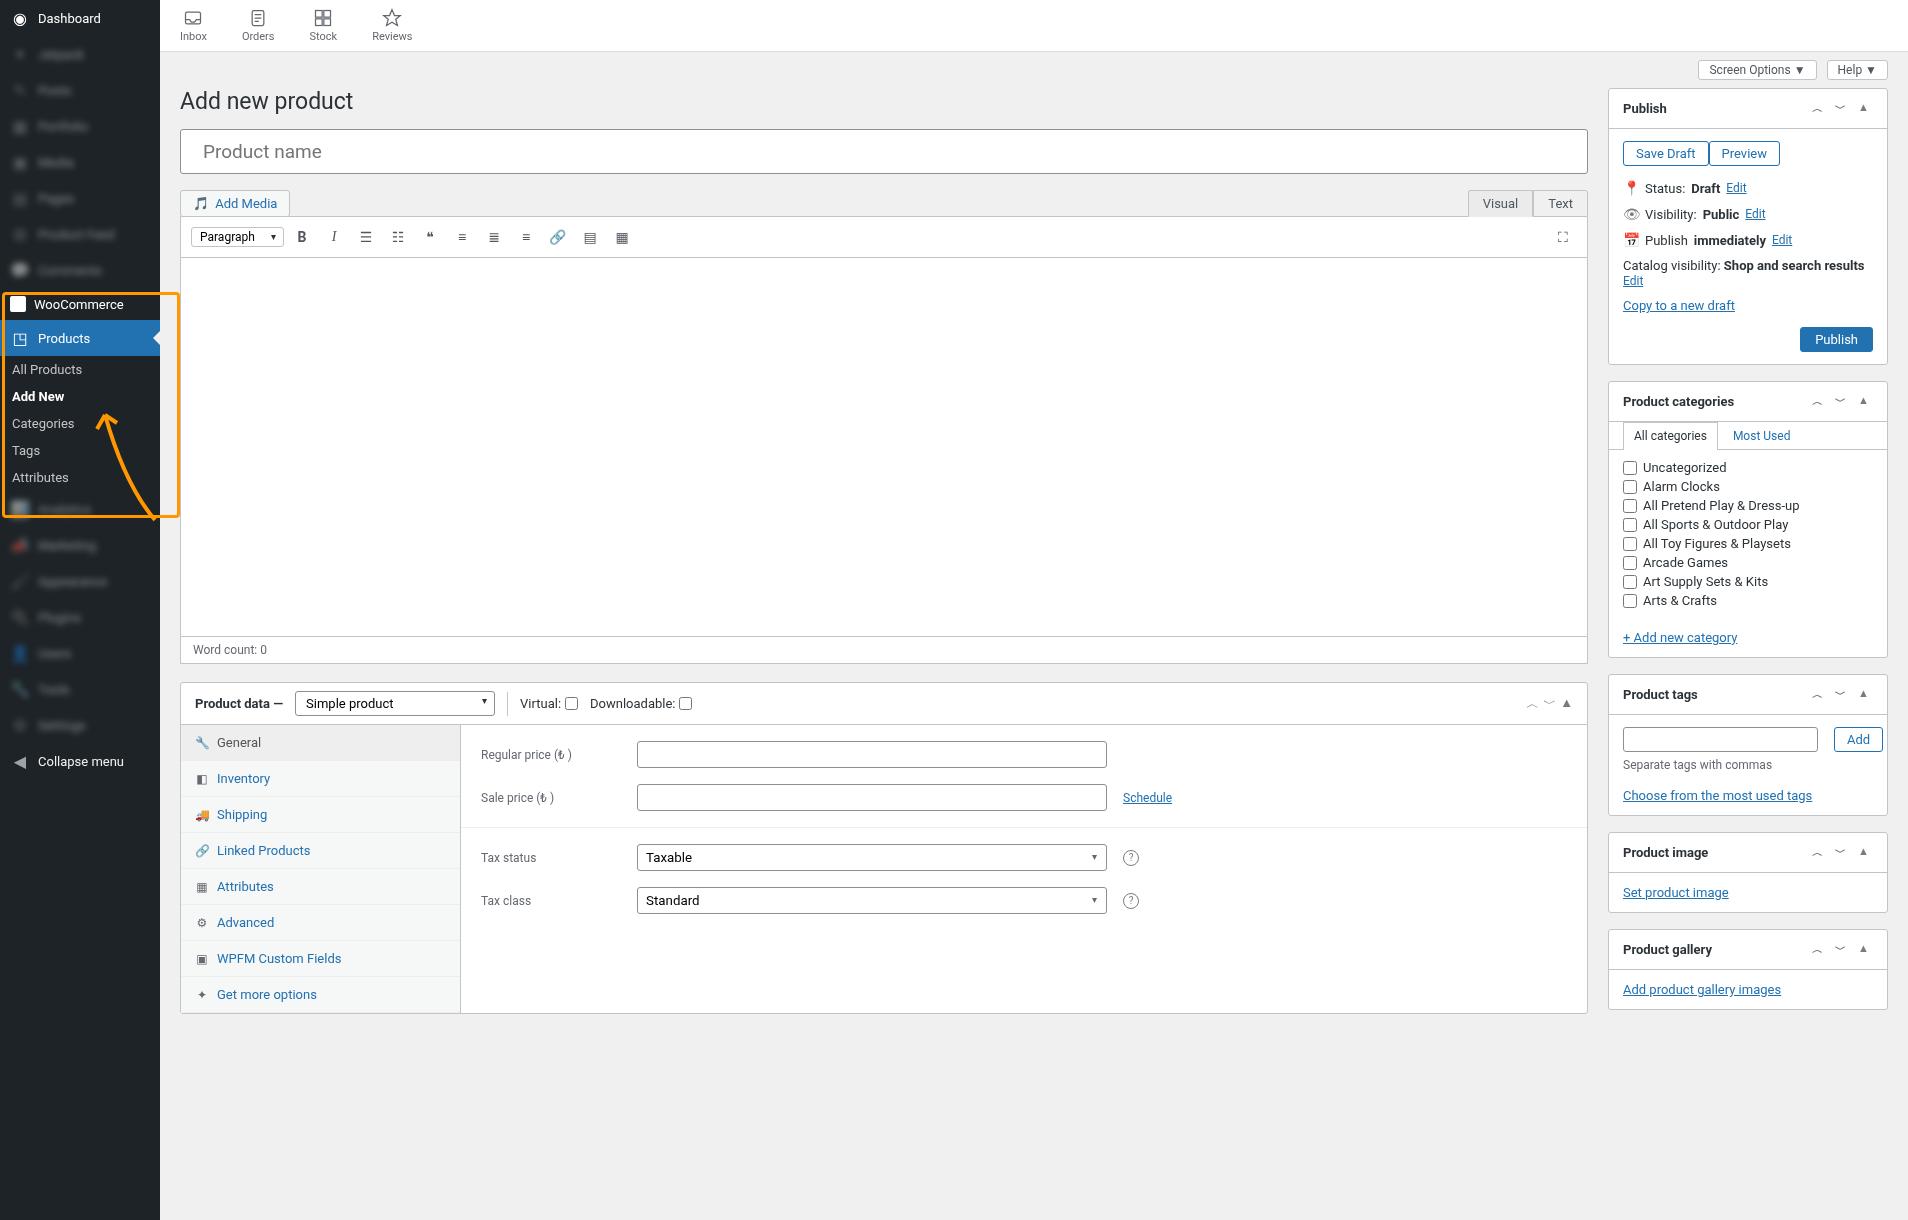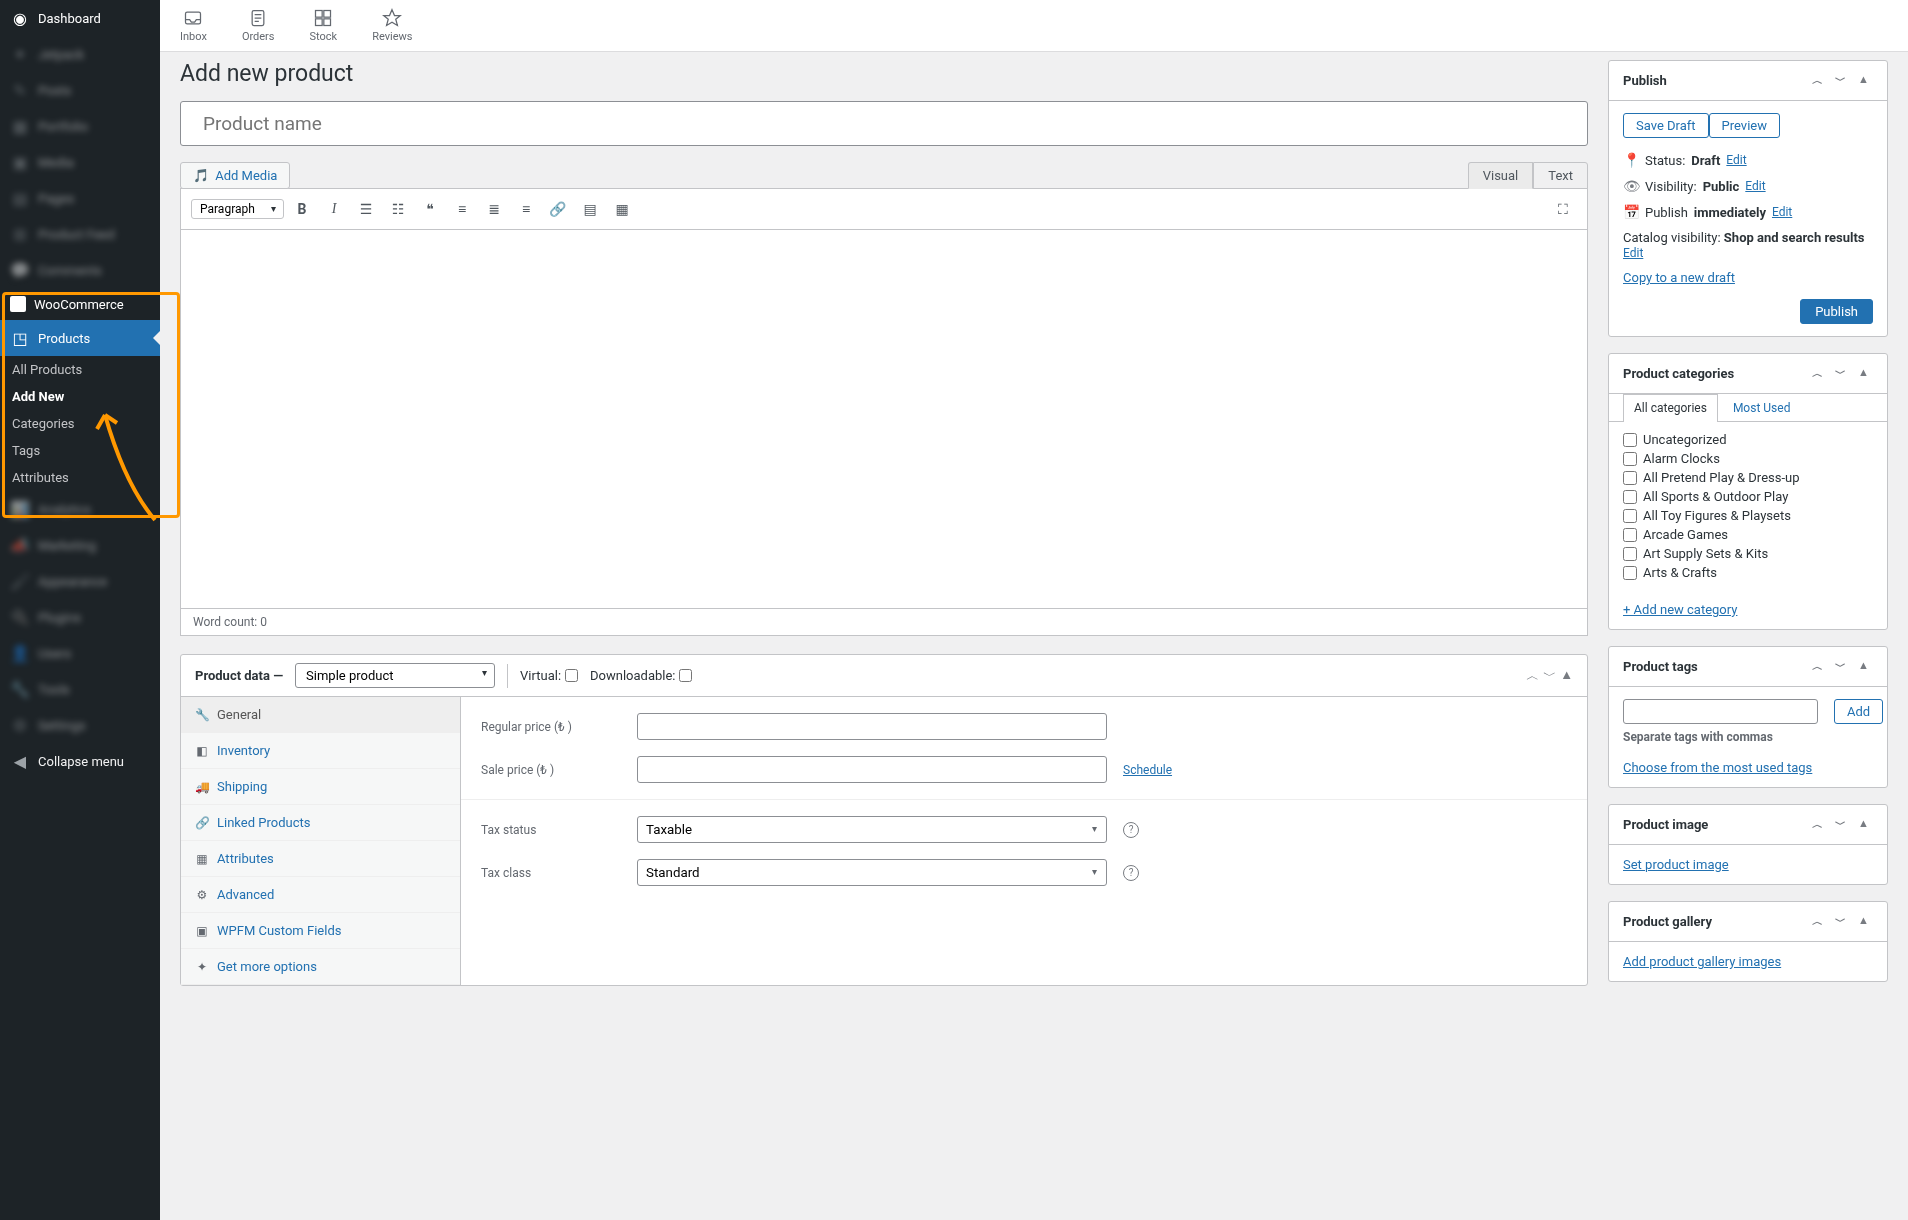--- a/index.html
+++ b/index.html
@@ -105,21 +105,21 @@
 
 .cat-tabs { display: flex; gap: 4px; border-bottom: 1px solid #c3c4c7; padding: 0 14px; }
 .cat-tab { padding: 6px 10px; border: 1px solid transparent; border-bottom: none; font-size: 12px; color: #2271b1; cursor: pointer; }
 .cat-tab.active { border-color: #c3c4c7; background: #fff; margin-bottom: -1px; color: #2c3338; }
 .cat-list { max-height: 200px; overflow-y: auto; padding: 10px 14px; }
 .cat-item { display: flex; align-items: center; gap: 6px; font-size: 13px; margin-bottom: 4px; }
 .cat-item input { width: 14px; height: 14px; }
 
 .tag-input-row { display: flex; gap: 16px; }
 .tag-input { flex: 1; border: 1px solid #8c8f94; border-radius: 3px; padding: 4px 8px; }
-.hint { font-size: 12px; color: #646970; margin-top: 6px; font-weight: bold; }
+.hint { font-size: 12px; color: #646970; margin-top: 6px; }
 
 .arrow-annotation {
   position: absolute;
   left: 95px;
   top: 405px;
   width: 80px;
   height: 120px;
   pointer-events: none;
   z-index: 101;
 }
@@ -246,20 +246,24 @@
       </div>
       <div class="toolbar-icon">
         <svg viewBox="0 0 24 24" fill="none" stroke="currentColor" stroke-width="1.5">
             <path d="M12 2l3 7h7l-5.5 4.5 2 7.5L12 17l-6.5 4 2-7.5L2 9h7z"></path>
           </svg>
         <span>Reviews</span>
       </div>
     </div>
   </div>
 
+  <div class="options-bar">
+    <button class="options-btn"><span>Screen Options</span> ▼</button>
+    <button class="options-btn"><span>Help</span> ▼</button>
+  </div>
 
   <div class="content">
 
     <div class="content-left">
       <h1 class="page-title">Add new product</h1>
       
       <input class="title-input" type="text" placeholder="Product name" style="">
 
       
       <div class="editor-top">

